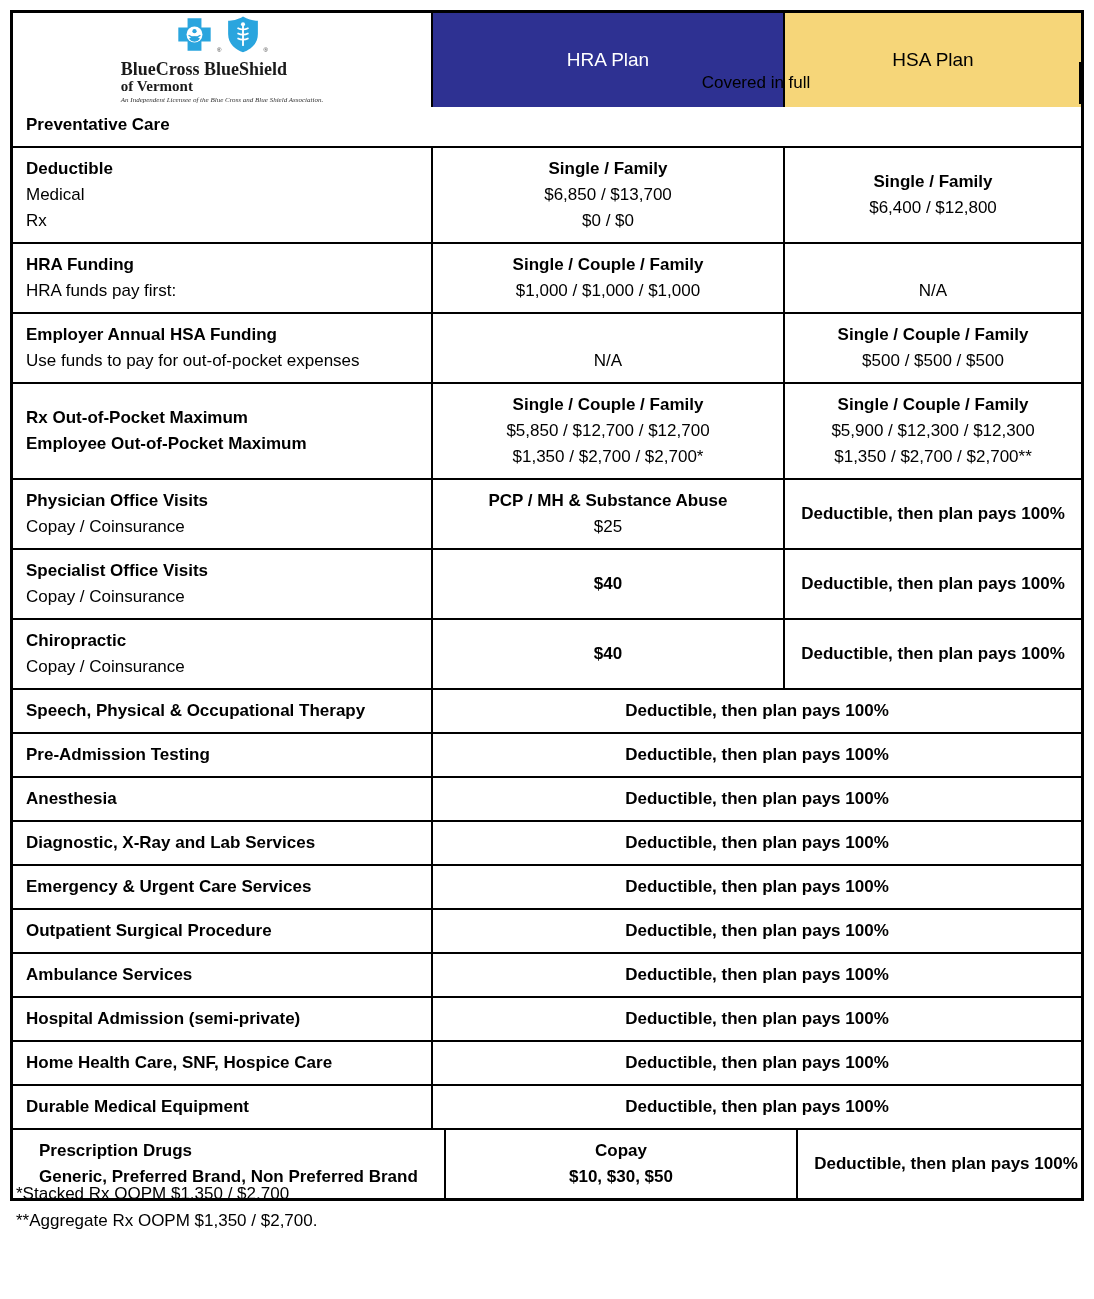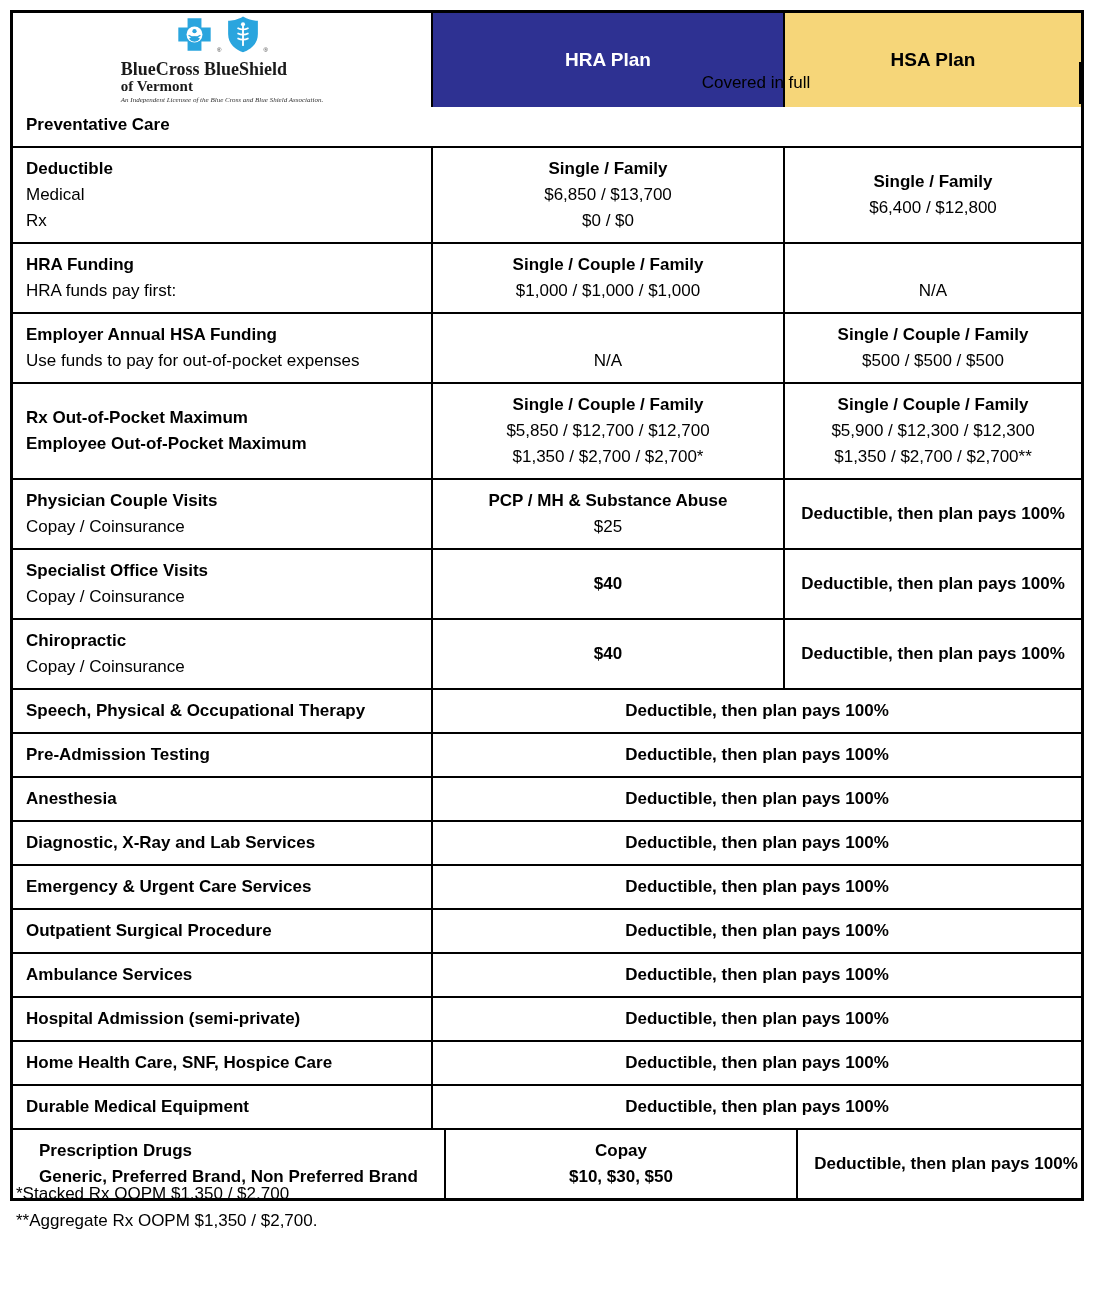--- a/index.html
+++ b/index.html
@@ -25,21 +25,21 @@
   .label-cell{align-items:flex-start;text-align:left;padding-left:13px;padding-right:16px;}
   .data-cell{align-items:center;text-align:center;}
   .span2{grid-column:2/4;}
   .line{min-height:26px;}
   .b{font-weight:bold;}
 
   
   .header-row{display:grid;grid-template-columns:420px 352px 296px;border-bottom:2px solid #000;height:47px;}
   .plan-head{
     display:flex;align-items:center;justify-content:center;
-    font-size:19px;font-weight:bold;border-right:2px solid #000;box-sizing:border-box;
+    font-size:19px;font-weight:normal;border-right:2px solid #000;box-sizing:border-box;
   }
   .plan-head:last-child{border-right:none;}
   .hra-head{background:#2E3192;color:#ffffff;}
   .hsa-head{background:#F6D679;color:#000000;}
   .logo-cell{
     display:flex;align-items:center;justify-content:center;gap:7px;
     background:#fff;border-right:2px solid #000;box-sizing:border-box;padding:2px 4px;flex-direction:column;
   }
   .logo-icons{display:flex;align-items:center;gap:4px;}
   .logo-text{display:flex;flex-direction:column;justify-content:center;}
@@ -155,21 +155,21 @@
             <div class="line">$1,350 / $2,700 / $2,700*</div>
           </div>
           <div class="cell data-cell">
             <div class="line b">Single / Couple / Family</div>
             <div class="line">$5,900 / $12,300 / $12,300</div>
             <div class="line">$1,350 / $2,700 / $2,700**</div>
           </div>
         </div>
         <div class="trow">
           <div class="cell label-cell">
-            <div class="line b">Physician Couple Visits</div>
+            <div class="line b">Physician Office Visits</div>
             <div class="line">Copay / Coinsurance</div>
           </div>
           <div class="cell data-cell">
             <div class="line b">PCP / MH &amp; Substance Abuse</div>
             <div class="line">$25</div>
           </div>
           <div class="cell data-cell">
             <div class="line b">Deductible, then plan pays 100%</div>
           </div>
         </div>

